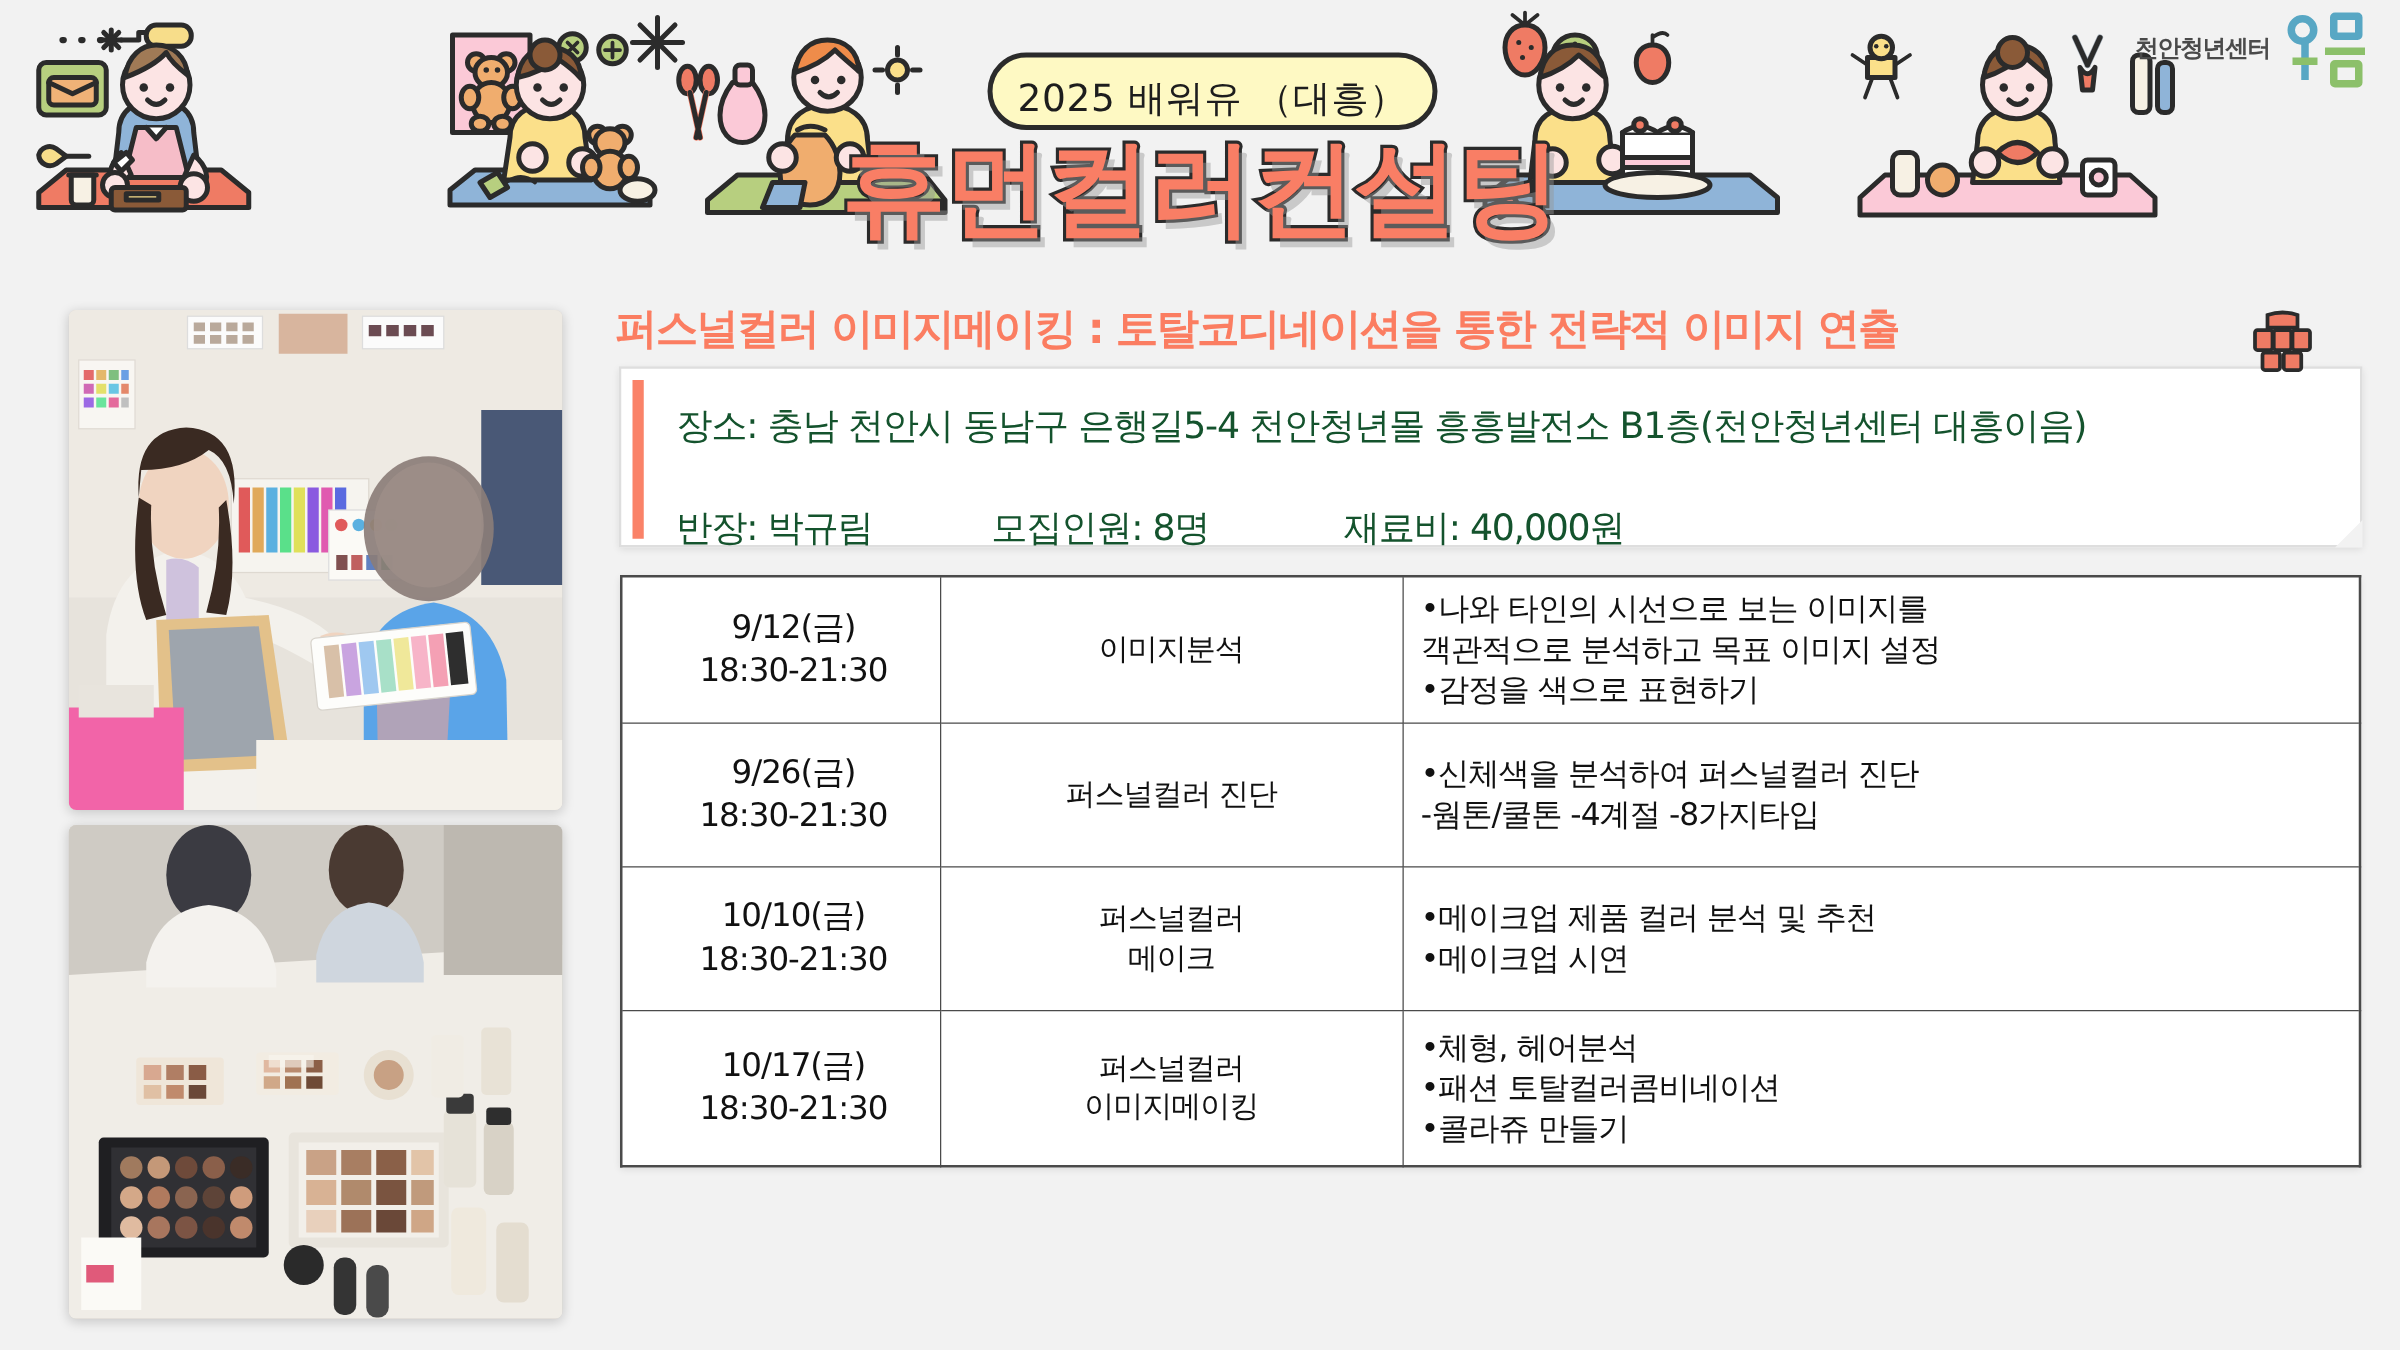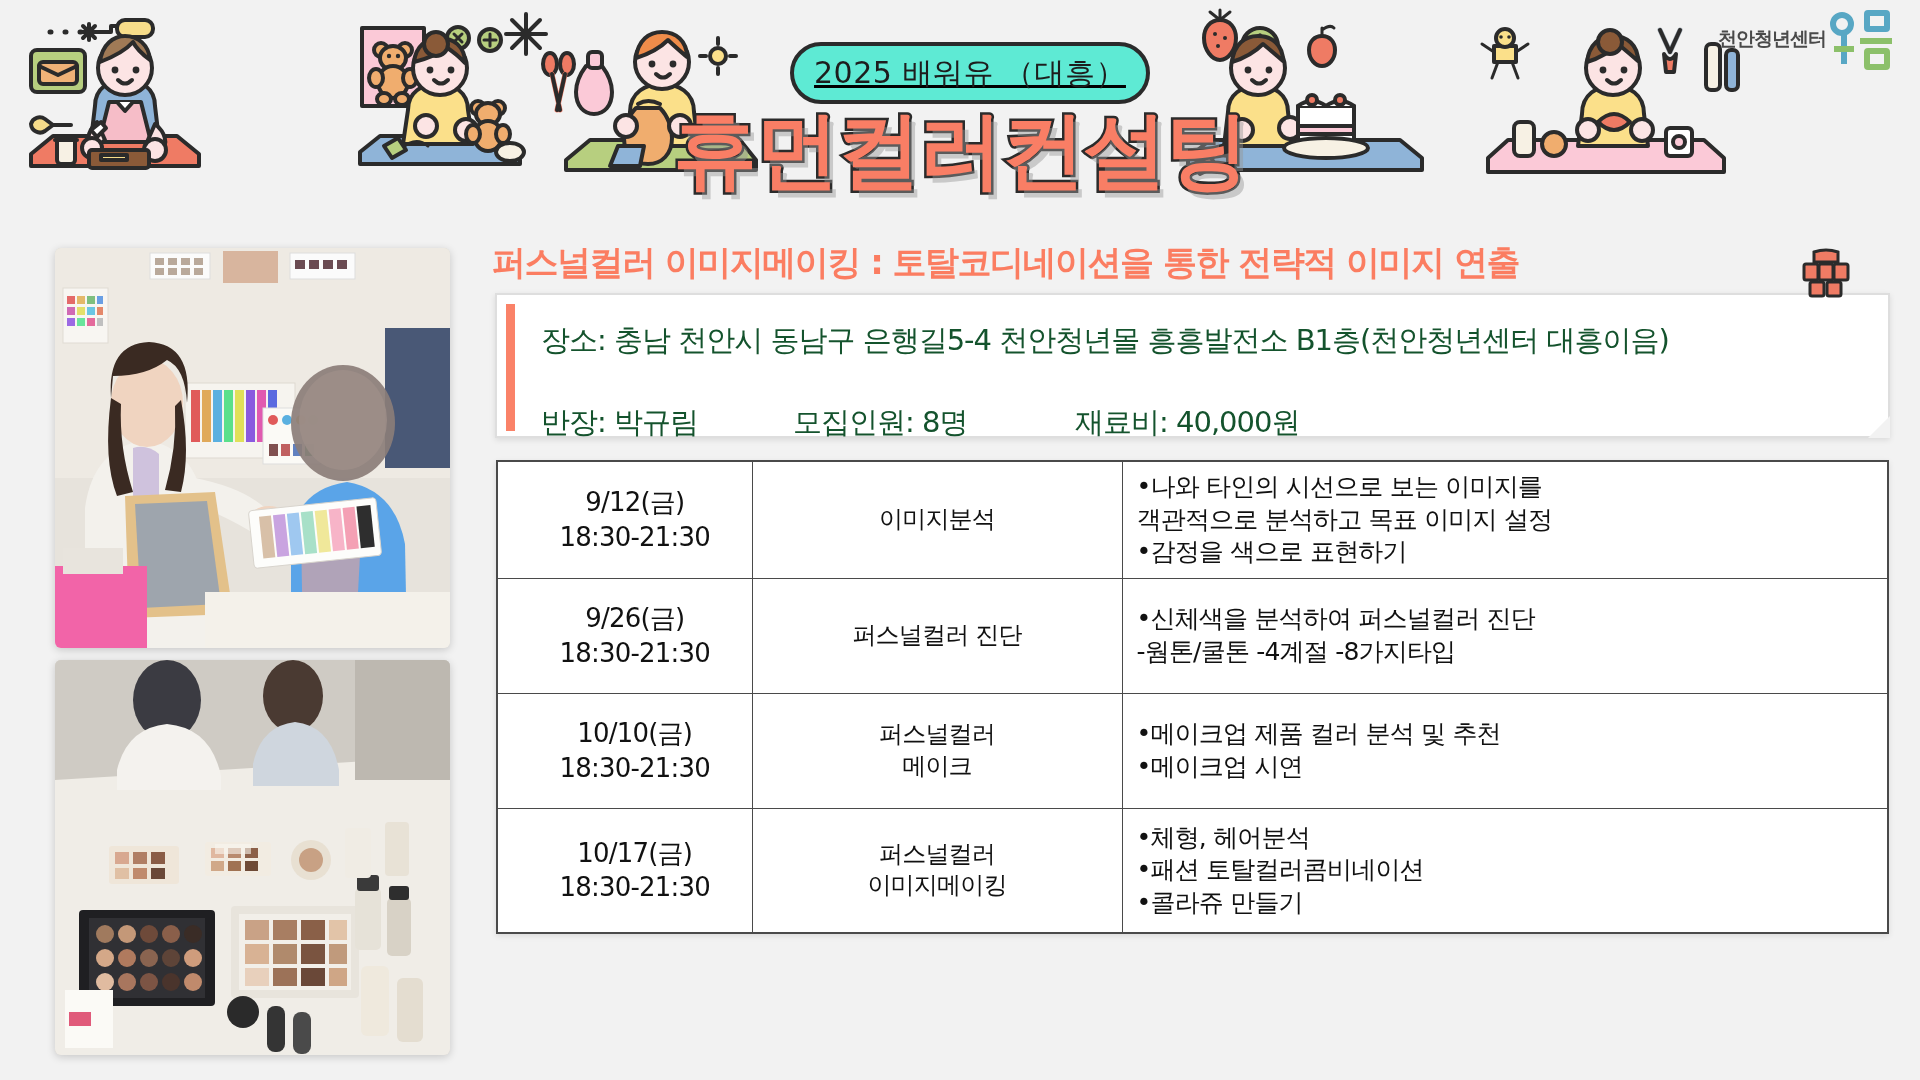--- a/index.html
+++ b/index.html
@@ -27,26 +27,25 @@
 
   
   .badge {
     position: absolute;
     left: 790px;
     top: 42px;
     width: 360px;
     height: 62px;
     border: 4px solid #2b2b2b;
     border-radius: 34px;
-    background: #5eead4;
+    background: #fef9c3;
     display: flex;
-    align-items: center;
+    align-items: flex-end;
     justify-content: center;
     z-index: 6;
-    text-decoration: underline;
   }
   .badge-text {
     font-size: 30px;
     color: #1d1d1d;
     letter-spacing: 0.5px;
     font-family: "DejaVu Sans", sans-serif;
     white-space: nowrap;
   }
 
   
@@ -67,21 +66,21 @@
     line-height: 1;
   }
 
   
   .brand {
     position: absolute;
     right: 28px;
     top: 8px;
     display: flex;
     align-items: center;
-    gap: 4px;
+    gap: 14px;
     z-index: 7;
   }
   .brand-name {
     font-size: 19px;
     color: #4a4a4a;
     font-weight: bold;
     letter-spacing: -1px;
   }
   .brand-mark { position: relative; width: 62px; height: 62px; }
   .bm-o {

